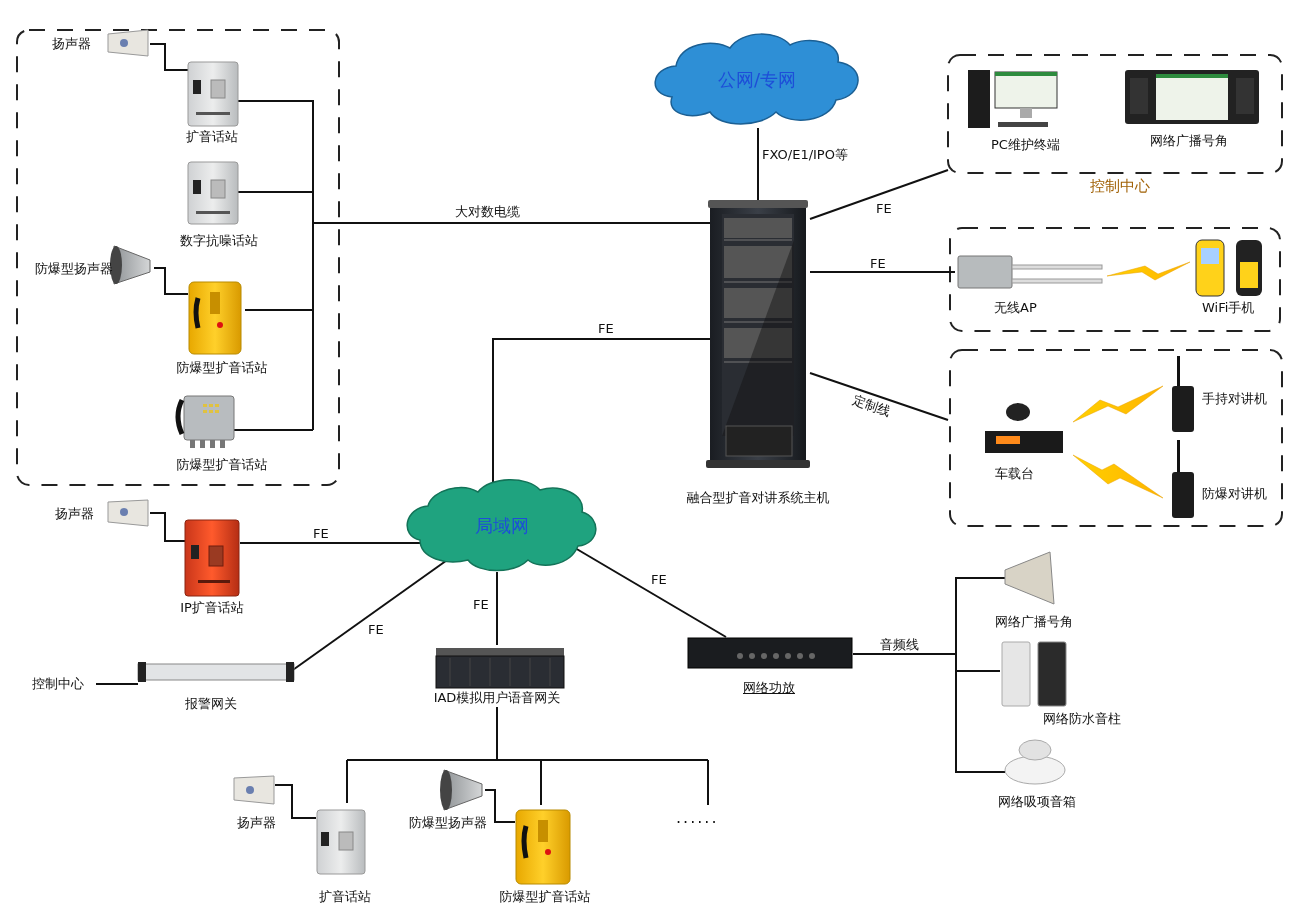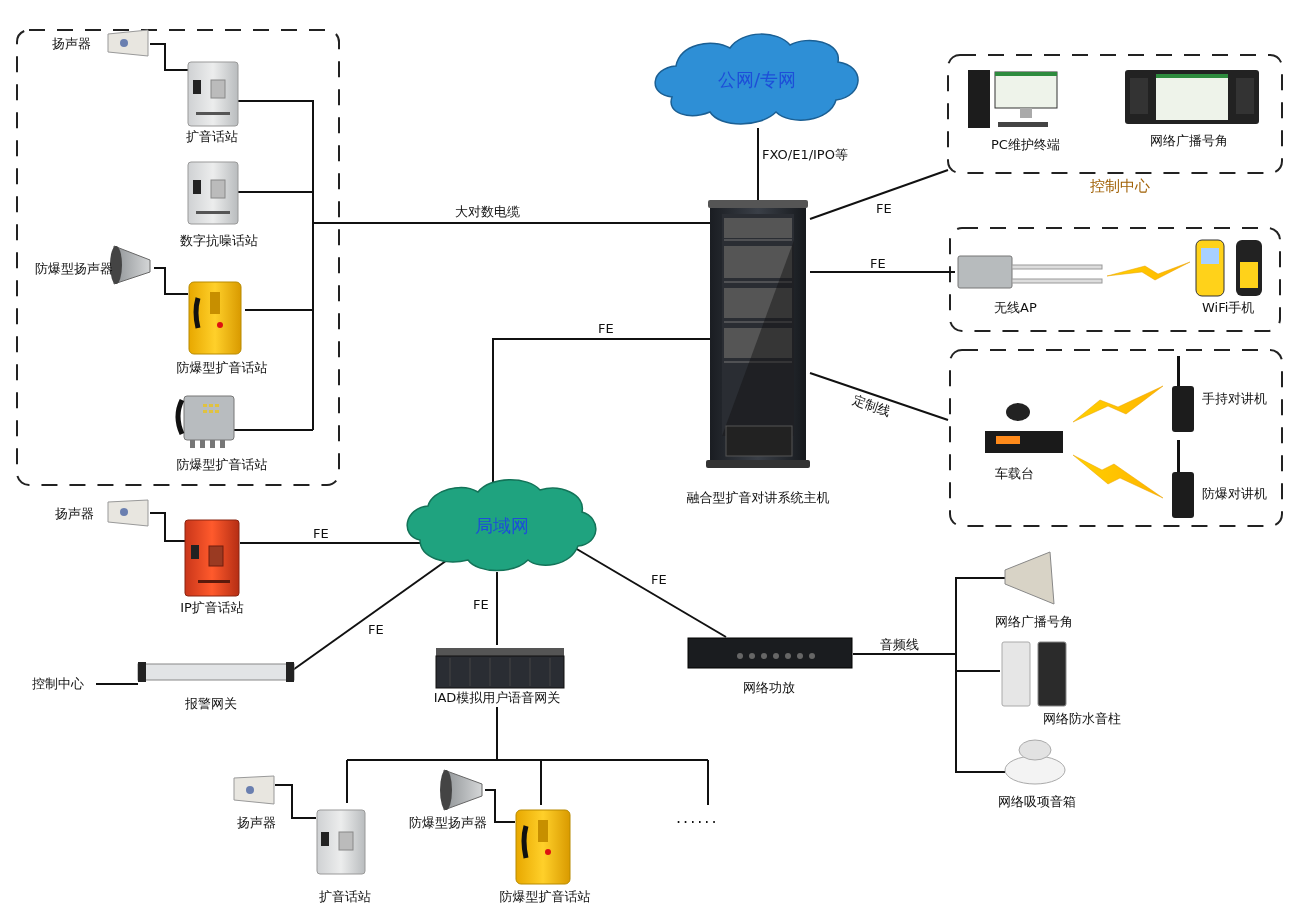--- a/index.html
+++ b/index.html
@@ -309,16 +309,16 @@
 <div class="lbl" style="left:32px;top:676px;">控制中心</div>
 <div class="lbl c" style="left:211px;top:696px;">报警网关</div>
 
 <div class="lbl c" style="left:497px;top:690px;">IAD模拟用户语音网关</div>
 <div class="lbl" style="left:237px;top:815px;">扬声器</div>
 <div class="lbl c" style="left:345px;top:889px;">扩音话站</div>
 <div class="lbl" style="left:409px;top:815px;">防爆型扬声器</div>
 <div class="lbl c" style="left:545px;top:889px;">防爆型扩音话站</div>
 <div class="lbl" style="left:676px;top:815px;font-size:16px;letter-spacing:2px;">······</div>
 
-<div class="lbl c" style="left:769px;top:680px;">网络功放</div>
+<div class="lbl c" style="left:769px;top:680px;text-decoration:underline;">网络功放</div>
 <div class="lbl c" style="left:1034px;top:614px;">网络广播号角</div>
 <div class="lbl c" style="left:1037px;top:711px;margin-left:45px;">网络防水音柱</div>
 <div class="lbl c" style="left:1037px;top:794px;">网络吸项音箱</div>
 
 </body></html>

